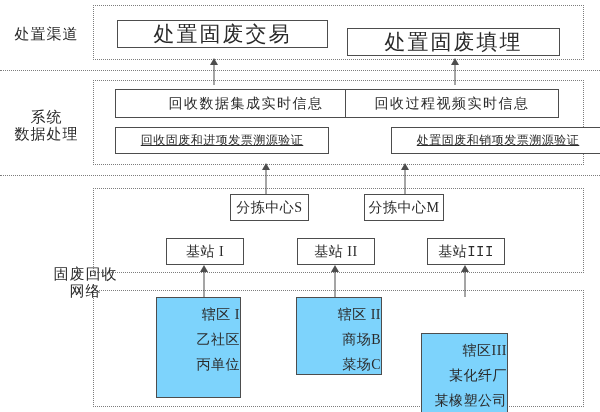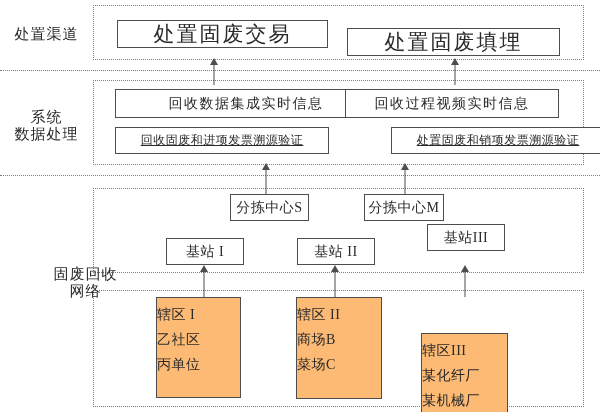--- a/index.html
+++ b/index.html
@@ -17,22 +17,22 @@
   .sbox{
     position:absolute;border:1px solid #4d4d4d;background:#ffffff;
     display:flex;align-items:center;justify-content:center;
     font-size:21px;color:#2a2a2a;white-space:nowrap;
   }
   .big{letter-spacing:2px;}
   .mid{font-size:14px;letter-spacing:1.5px;}
   .tight{font-size:12px;letter-spacing:0.5px;text-decoration:underline;}
   .small{font-size:14px;letter-spacing:0.5px;}
   .district{
-    position:absolute;border:1px solid #4d4d4d;background:#fdba74;
-    text-align:left;font-size:14px;color:#2a2a2a;padding-top:7px;box-sizing:border-box;
+    position:absolute;border:1px solid #4d4d4d;background:#7dd3fc;
+    text-align:right;font-size:14px;color:#2a2a2a;padding-top:7px;box-sizing:border-box;
   }
   .district-title{line-height:19px;margin-bottom:3px;letter-spacing:0.5px;}
   .district-item{line-height:25px;letter-spacing:0.5px;}
   .arrow-up{position:absolute;width:10px;}
   .arrow-up::before{
     content:"";position:absolute;left:50%;transform:translateX(-50%);
     top:5px;bottom:0;width:1px;background:#4d4d4d;
   }
   .arrow-up::after{
     content:"";position:absolute;left:50%;transform:translateX(-50%);top:0;
@@ -69,35 +69,36 @@
   <div class="sbox mid" style="left:115px;top:89px;width:212px;height:27px;padding-left:24px;">回收数据集成实时信息</div>
   <div class="sbox mid" style="left:345px;top:89px;width:212px;height:27px;">回收过程视频实时信息</div>
   <div class="sbox tight" style="left:115px;top:127px;width:212px;height:25px;">回收固废和进项发票溯源验证</div>
   <div class="sbox tight" style="left:345px;top:127px;width:212px;height:25px;margin-left:46px;">处置固废和销项发票溯源验证</div>
 
   <div class="sbox small" style="left:230px;top:194px;width:77px;height:25px;">分拣中心S</div>
   <div class="sbox small" style="left:364px;top:194px;width:78px;height:25px;">分拣中心M</div>
 
   <div class="sbox small" style="left:166px;top:238px;width:76px;height:25px;">基站 I</div>
   <div class="sbox small" style="left:297px;top:238px;width:76px;height:25px;">基站 II</div>
-  <div class="sbox small" style="left:427px;top:224px;width:76px;height:25px;">基站III</div>
+  <div class="sbox small" style="left:427px;top:238px;width:76px;height:25px;font-family:Liberation Mono, monospace;">基站III</div>
 
   <div class="district" style="left:156px;top:297px;width:85px;height:101px;">
     <div class="district-title">辖区 I</div>
     <div class="district-item">乙社区</div>
     <div class="district-item">丙单位</div>
   </div>
-  <div class="district" style="left:296px;top:297px;width:86px;height:102px;">
+  <div class="district" style="left:296px;top:297px;width:86px;height:78px;">
     <div class="district-title">辖区 II</div>
     <div class="district-item">商场B</div>
     <div class="district-item">菜场C</div>
   </div>
   <div class="district" style="left:421px;top:297px;width:87px;height:102px;margin-top:36px;">
     <div class="district-title">辖区III</div>
     <div class="district-item">某化纤厂</div>
+    <div class="district-item">某橡塑公司</div>
     <div class="district-item">某机械厂</div>
   </div>
 
   <div class="arrow-up" style="left:209px;top:58px;height:27px;"></div>
   <div class="arrow-up" style="left:450px;top:58px;height:27px;"></div>
   <div class="arrow-up" style="left:261px;top:163px;height:32px;"></div>
   <div class="arrow-up" style="left:400px;top:163px;height:32px;"></div>
   <div class="arrow-up" style="left:199px;top:265px;height:32px;"></div>
   <div class="arrow-up" style="left:330px;top:265px;height:32px;"></div>
   <div class="arrow-up" style="left:460px;top:265px;height:32px;"></div>

